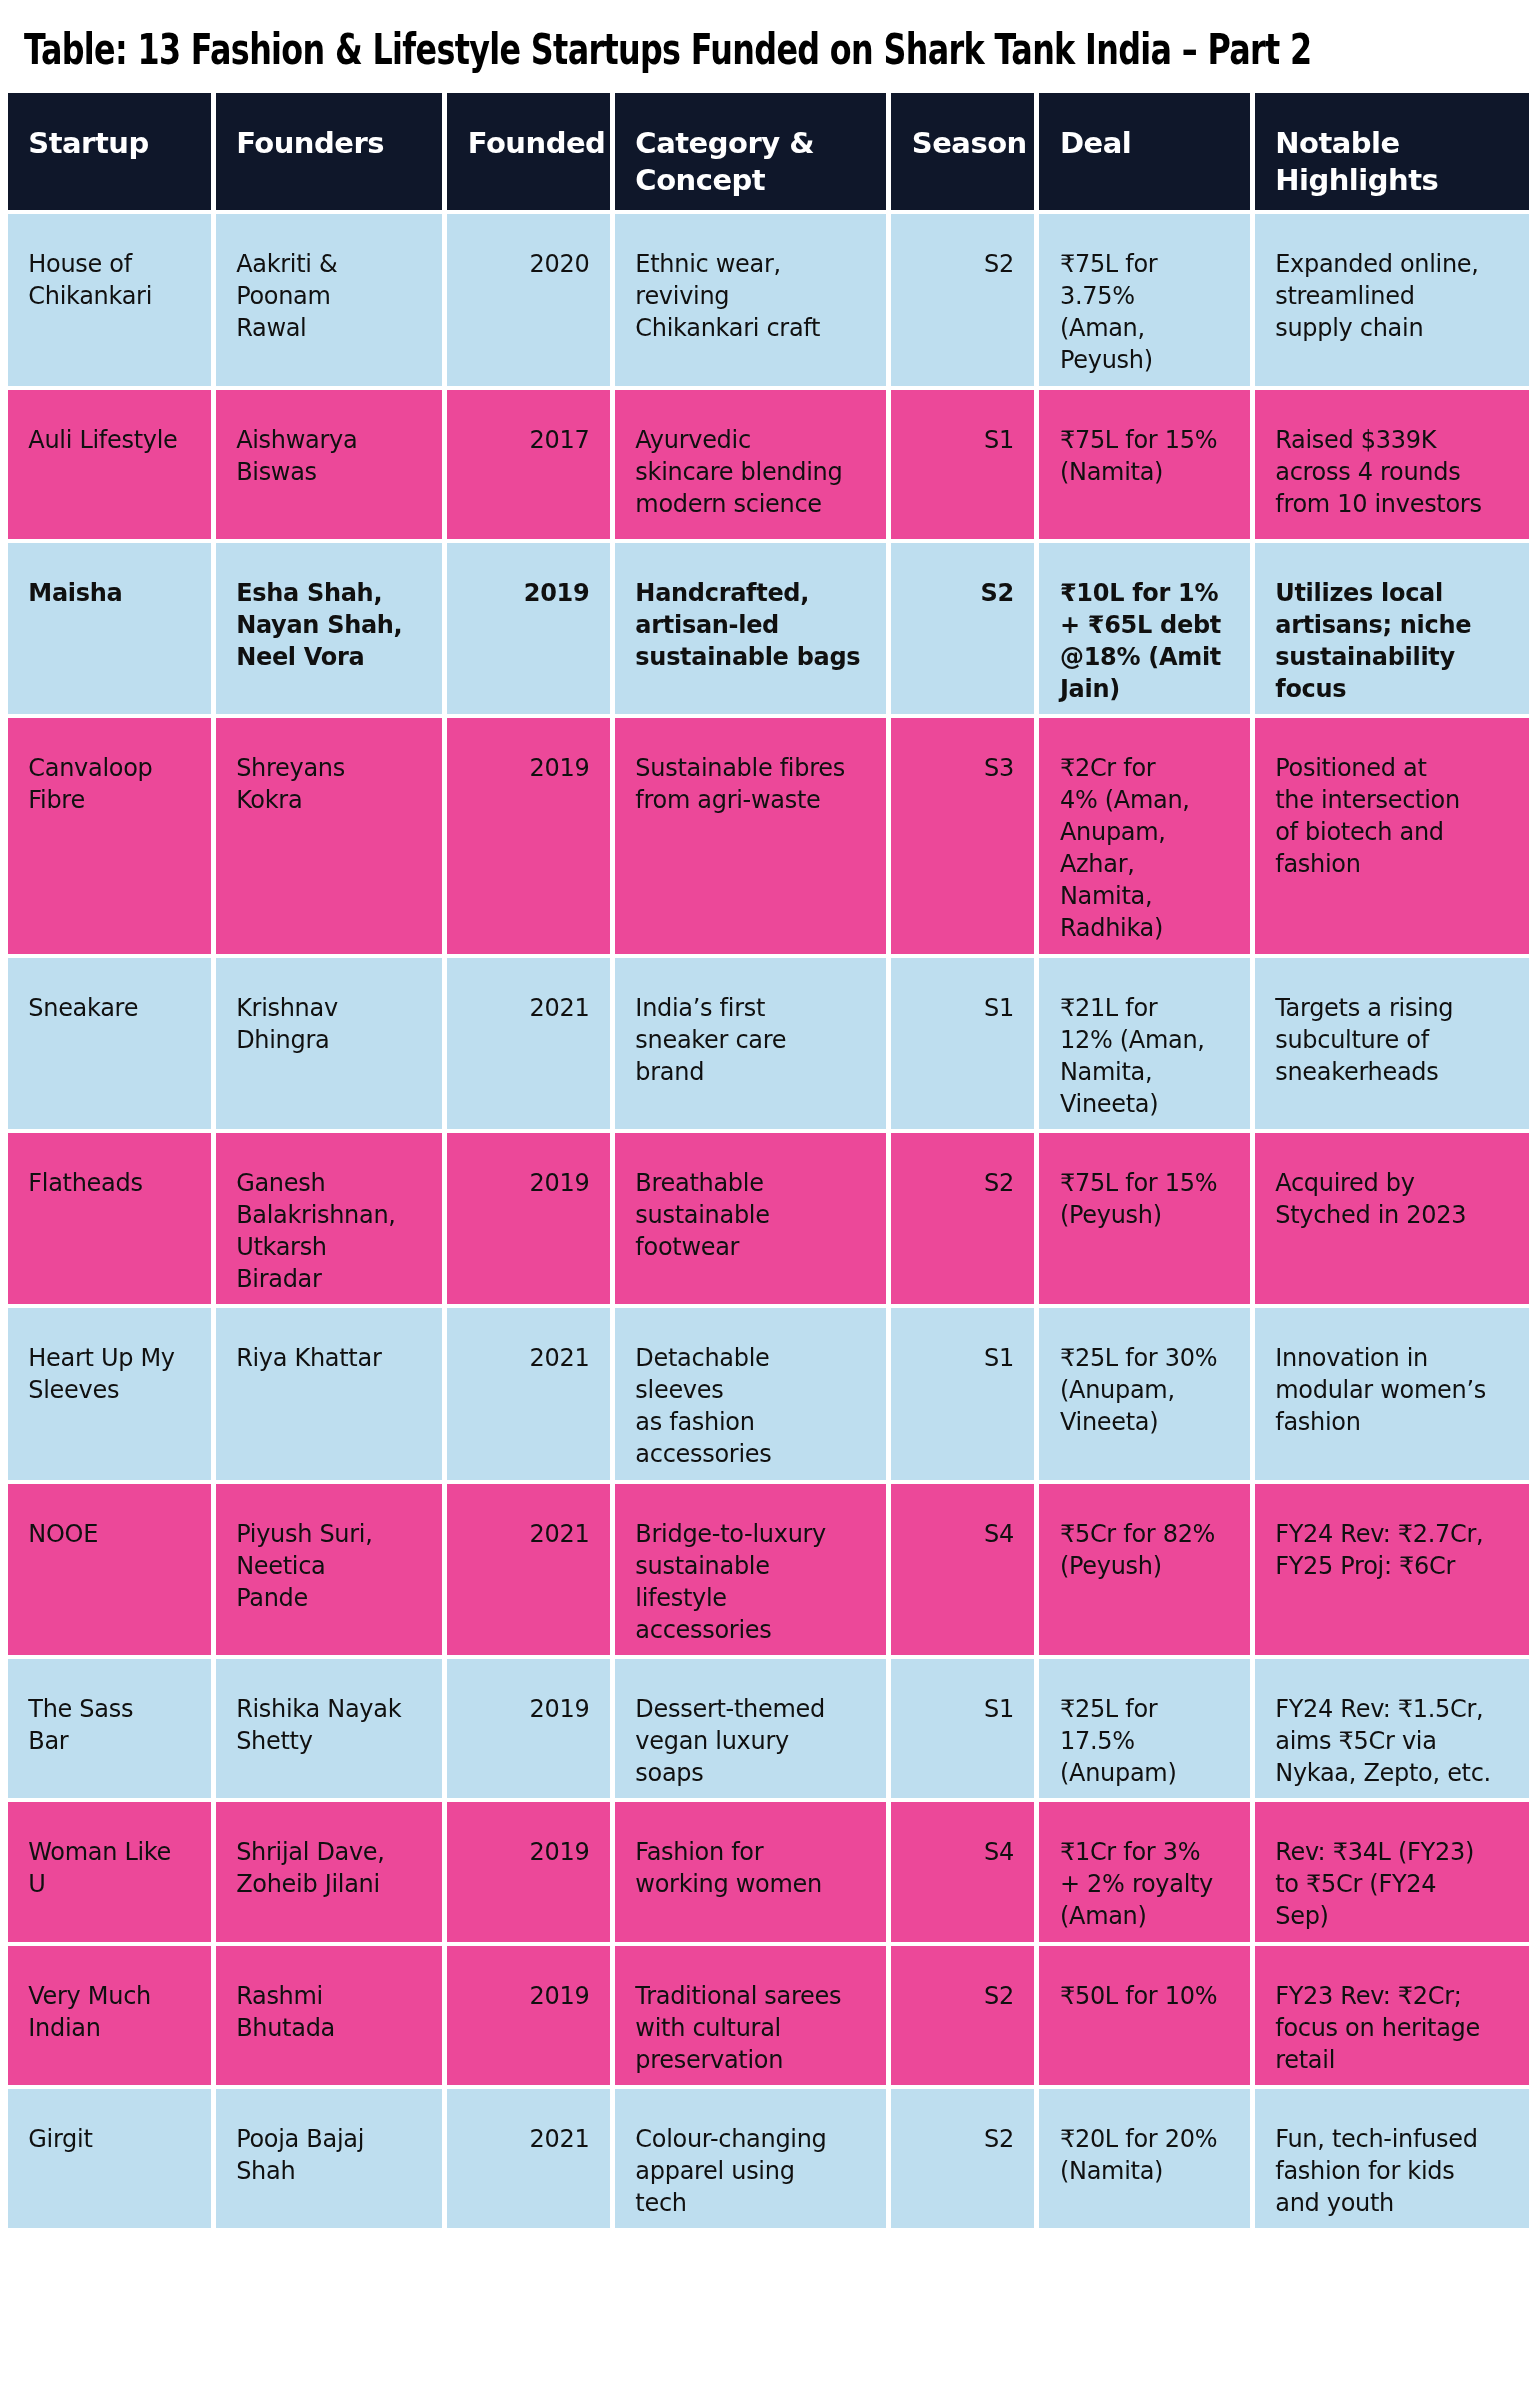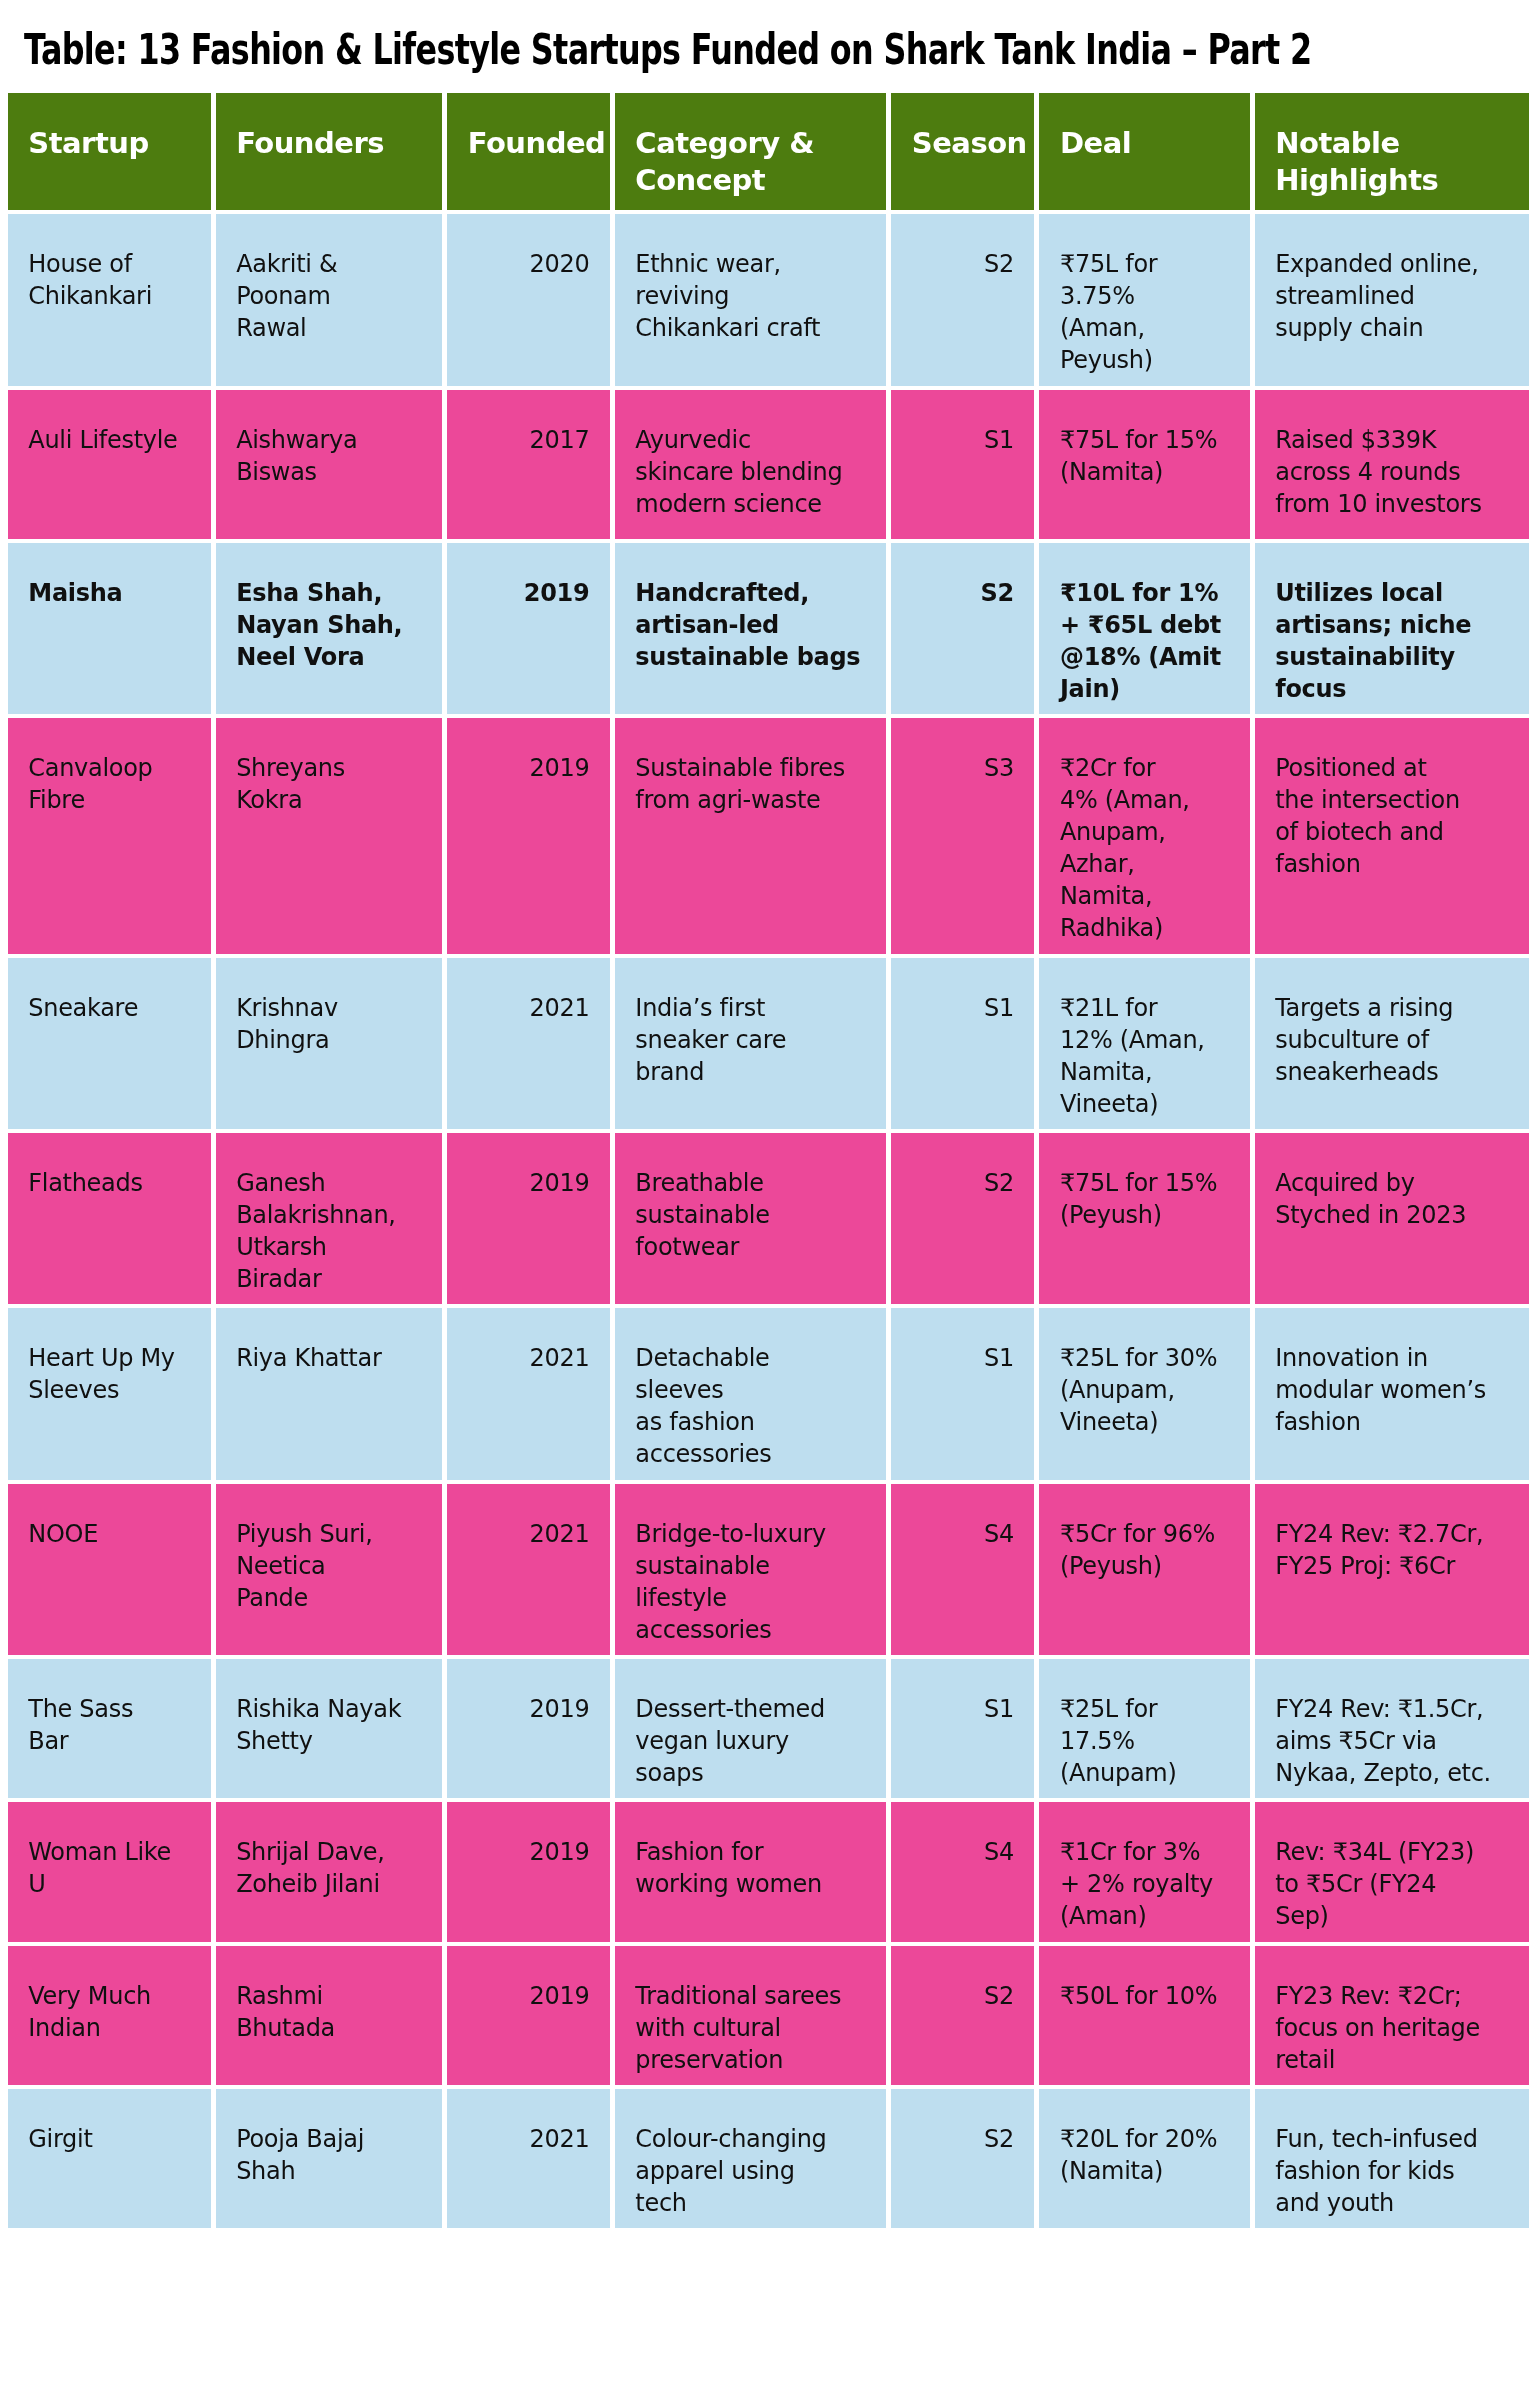--- a/index.html
+++ b/index.html
@@ -30,21 +30,21 @@
     transform-origin: 0 50%;
   }
   table.data-table {
     width: calc(100% - 5.6px);
     margin-left: 2.8px;
     border-collapse: separate;
     border-spacing: 5.6px 4.7px;
     table-layout: fixed;
   }
   th {
-    background: #4d7c0f;
+    background: #0f172a;
     color: #ffffff;
     font-size: 29px;
     font-weight: 700;
     line-height: 37px;
     text-align: left;
     vertical-align: top;
     padding: 32px 20.5px 11.2px 20.5px;
     height: 106px;
     box-sizing: border-box;
     letter-spacing: -0.5px;
@@ -219,21 +219,21 @@
           <td>NOOE</td>
           <td>Piyush Suri,
 Neetica
 Pande</td>
           <td class="center">2021</td>
           <td>Bridge-to-luxury
 sustainable
 lifestyle
 accessories</td>
           <td class="center">S4</td>
-          <td>₹5Cr for 96%
+          <td>₹5Cr for 82%
 (Peyush)</td>
           <td>FY24 Rev: ₹2.7Cr,
 FY25 Proj: ₹6Cr</td>
         </tr>
         <tr class="dark" style="height: 135px;">
           <td>The Sass
 Bar</td>
           <td>Rishika Nayak
 Shetty</td>
           <td class="center">2019</td>

